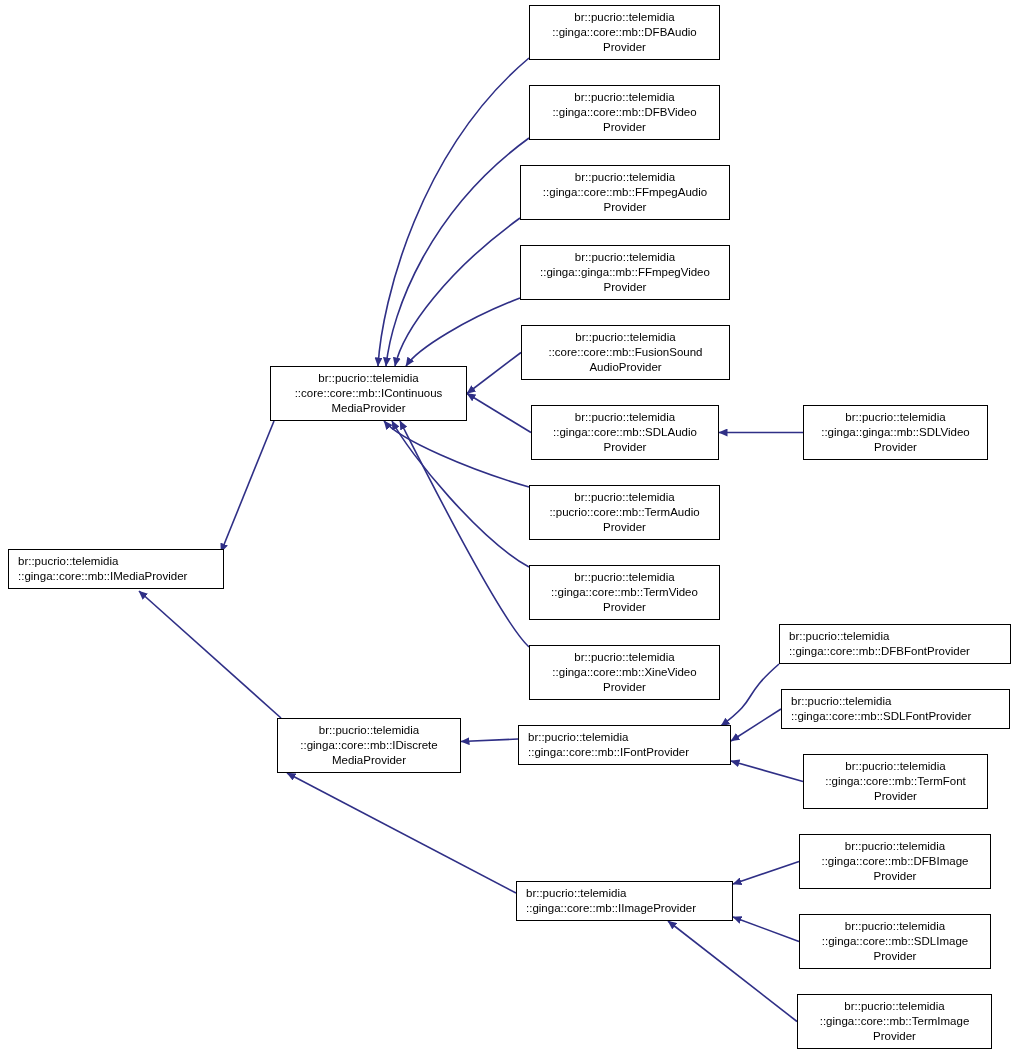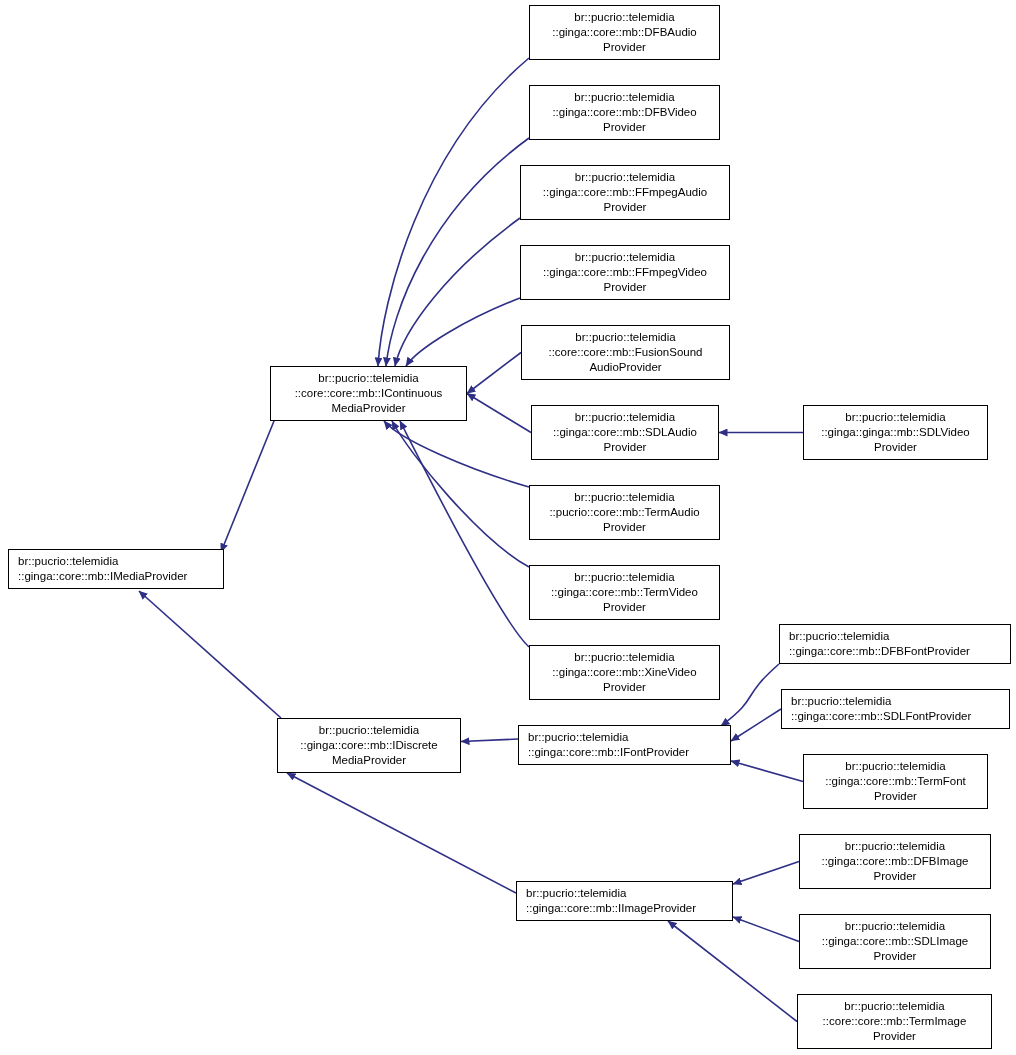--- a/index.html
+++ b/index.html
@@ -108,21 +108,21 @@
         <span class="ln">::ginga::core::mb::DFBVideo</span>
         <span class="ln">Provider</span>
       </div>
       <div class="node" title="br::pucrio::telemidia::ginga::core::mb::FFmpegAudioProvider" style="left: 520px; top: 165px; width: 210px; height: 55px;">
         <span class="ln">br::pucrio::telemidia</span>
         <span class="ln">::ginga::core::mb::FFmpegAudio</span>
         <span class="ln">Provider</span>
       </div>
       <div class="node" title="br::pucrio::telemidia::ginga::core::mb::FFmpegVideoProvider" style="left: 520px; top: 245px; width: 210px; height: 55px;">
         <span class="ln">br::pucrio::telemidia</span>
-        <span class="ln">::ginga::core::mb::FFmpegVideo</span>
+        <span class="ln">::ginga::ginga::mb::FFmpegVideo</span>
         <span class="ln">Provider</span>
       </div>
       <div class="node" title="br::pucrio::telemidia::ginga::core::mb::FusionSoundAudioProvider" style="left: 521px; top: 325px; width: 209px; height: 55px;">
         <span class="ln">br::pucrio::telemidia</span>
         <span class="ln">::core::core::mb::FusionSound</span>
         <span class="ln">AudioProvider</span>
       </div>
       <div class="node" title="br::pucrio::telemidia::ginga::core::mb::SDLAudioProvider" style="left: 531px; top: 405px; width: 188px; height: 55px;">
         <span class="ln">br::pucrio::telemidia</span>
         <span class="ln">::ginga::core::mb::SDLAudio</span>
@@ -174,18 +174,18 @@
         <span class="ln">::ginga::core::mb::DFBImage</span>
         <span class="ln">Provider</span>
       </div>
       <div class="node" title="br::pucrio::telemidia::ginga::core::mb::SDLImageProvider" style="left: 799px; top: 914px; width: 192px; height: 55px;">
         <span class="ln">br::pucrio::telemidia</span>
         <span class="ln">::ginga::core::mb::SDLImage</span>
         <span class="ln">Provider</span>
       </div>
       <div class="node" title="br::pucrio::telemidia::ginga::core::mb::TermImageProvider" style="left: 797px; top: 994px; width: 195px; height: 55px;">
         <span class="ln">br::pucrio::telemidia</span>
-        <span class="ln">::core::core::mb::TermImage</span>
+        <span class="ln">::ginga::core::mb::TermImage</span>
         <span class="ln">Provider</span>
       </div>
     </div>
 
 </div>
 
 </body></html>

